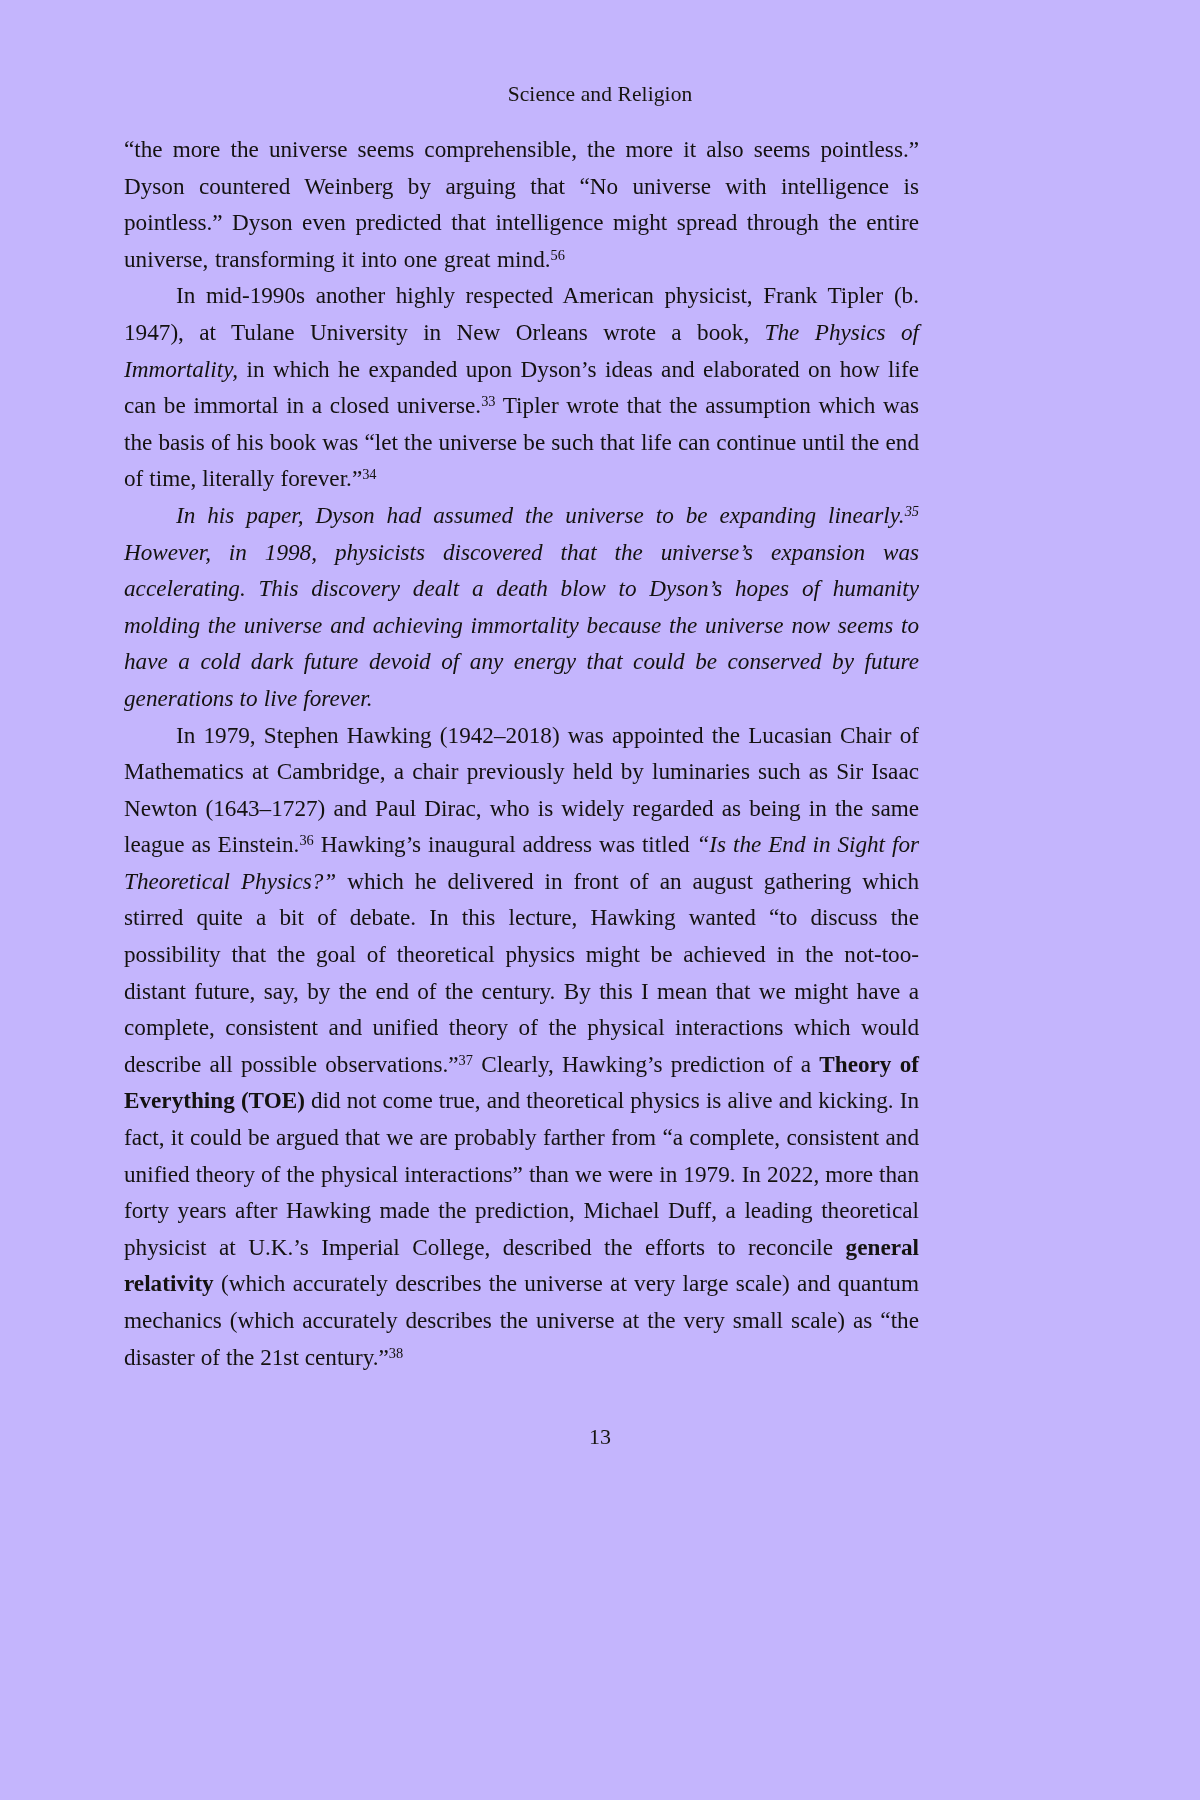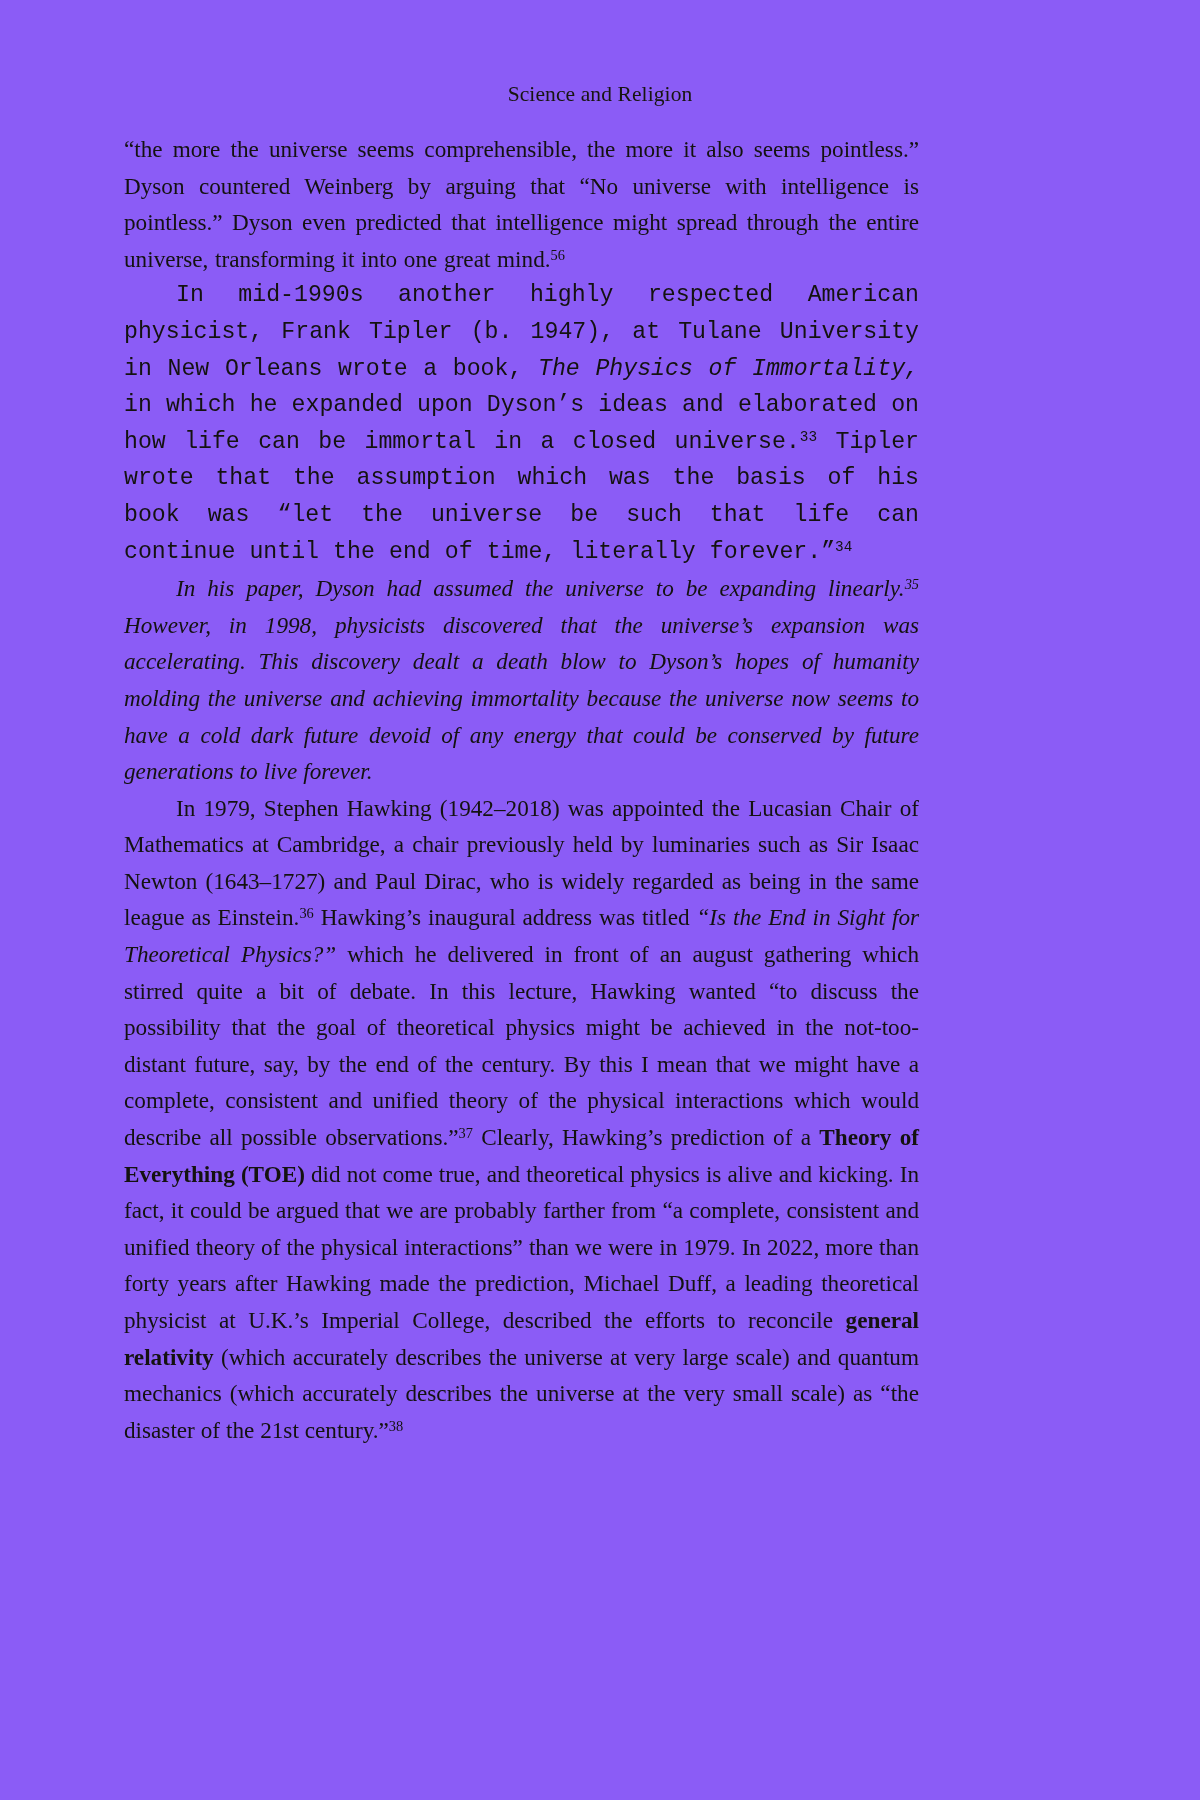--- a/index.html
+++ b/index.html
@@ -4,21 +4,21 @@
 <style>
   html, body {
     margin: 0;
     padding: 0;
     background: #ffffff;
   }
   .page {
     position: relative;
     width: 1200px;
     height: 1800px;
-    background: #8b5cf6;
+    background: #c4b5fd;
     margin: 0 auto;
     overflow: hidden;
     font-family: "Liberation Serif", "DejaVu Serif", serif;
     color: #100f0d;
   }
   .running-head {
     position: absolute;
     top: 82px;
     left: 0;
     width: 1200px;
@@ -57,32 +57,33 @@
     position: absolute;
     top: 1424px;
     left: 0;
     width: 1200px;
     text-align: center;
     font-size: 22px;
     color: #17150f;
   }
   
   .p1 { word-spacing: 0.9px; }
-  .p2 { word-spacing: 0.2px; font-family: Liberation Mono, monospace; }
+  .p2 { word-spacing: 0.2px; }
   .p3 { word-spacing: 0.3px; font-style: italic; }
   .p4 { word-spacing: 0.1px; font-family: Liberation Serif, serif; }
 </style>
 </head>
 <body>
 
 <div class="page">
 
   <div class="running-head">Science and Religion</div>
 
   <div class="body-col">
     <p class="para p1"><span>“the more the universe seems comprehensible, the more it also seems pointless.” Dyson countered Weinberg by arguing that “No universe with intelligence is pointless.” Dyson even predicted that intelligence might spread through the entire universe, transforming it into one great mind.</span><sup>56</sup></p>
     <p class="para p2 indent"><span>In mid-1990s another highly respected American physicist, Frank Tipler (b. 1947), at Tulane University in New Orleans wrote a book, </span><span class="it">The Physics of Immortality,</span><span> in which he expanded upon Dyson’s ideas and elaborated on how life can be immortal in a closed universe.</span><sup>33</sup><span> Tipler wrote that the assumption which was the basis of his book was “let the universe be such that life can continue until the end of time, literally forever.”</span><sup>34</sup></p>
     <p class="para p3 indent"><span>In his paper, Dyson had assumed the universe to be expanding linearly.</span><sup>35</sup><span> However, in 1998, physicists discovered that the universe’s expansion was accelerating. This discovery dealt a death blow to Dyson’s hopes of humanity molding the universe and achieving immortality because the universe now seems to have a cold dark future devoid of any energy that could be conserved by future generations to live forever.</span></p>
     <p class="para p4 indent"><span>In 1979, Stephen Hawking (1942–2018) was appointed the Lucasian Chair of Mathematics at Cambridge, a chair previously held by luminaries such as Sir Isaac Newton (1643–1727) and Paul Dirac, who is widely regarded as being in the same league as Einstein.</span><sup>36</sup><span> Hawking’s inaugural address was titled </span><span class="it">“Is the End in Sight for Theoretical Physics?”</span><span> which he delivered in front of an august gathering which stirred quite a bit of debate. In this lecture, Hawking wanted “to discuss the possibility that the goal of theoretical physics might be achieved in the not-too-distant future, say, by the end of the century. By this I mean that we might have a complete, consistent and unified theory of the physical interactions which would describe all possible observations.”</span><sup>37</sup><span> Clearly, Hawking’s prediction of a </span><span class="bd">Theory of Everything (TOE)</span><span> did not come true, and theoretical physics is alive and kicking. In fact, it could be argued that we are probably farther from “a complete, consistent and unified theory of the physical interactions” than we were in 1979. In 2022, more than forty years after Hawking made the prediction, Michael Duff, a leading theoretical physicist at U.K.’s Imperial College, described the efforts to reconcile </span><span class="bd">general relativity</span><span> (which accurately describes the universe at very large scale) and quantum mechanics (which accurately describes the universe at the very small scale) as “the disaster of the 21st century.”</span><sup>38</sup></p>
   </div>
 
+  <div class="folio">13</div>
 
 </div>
 
 </body></html>

